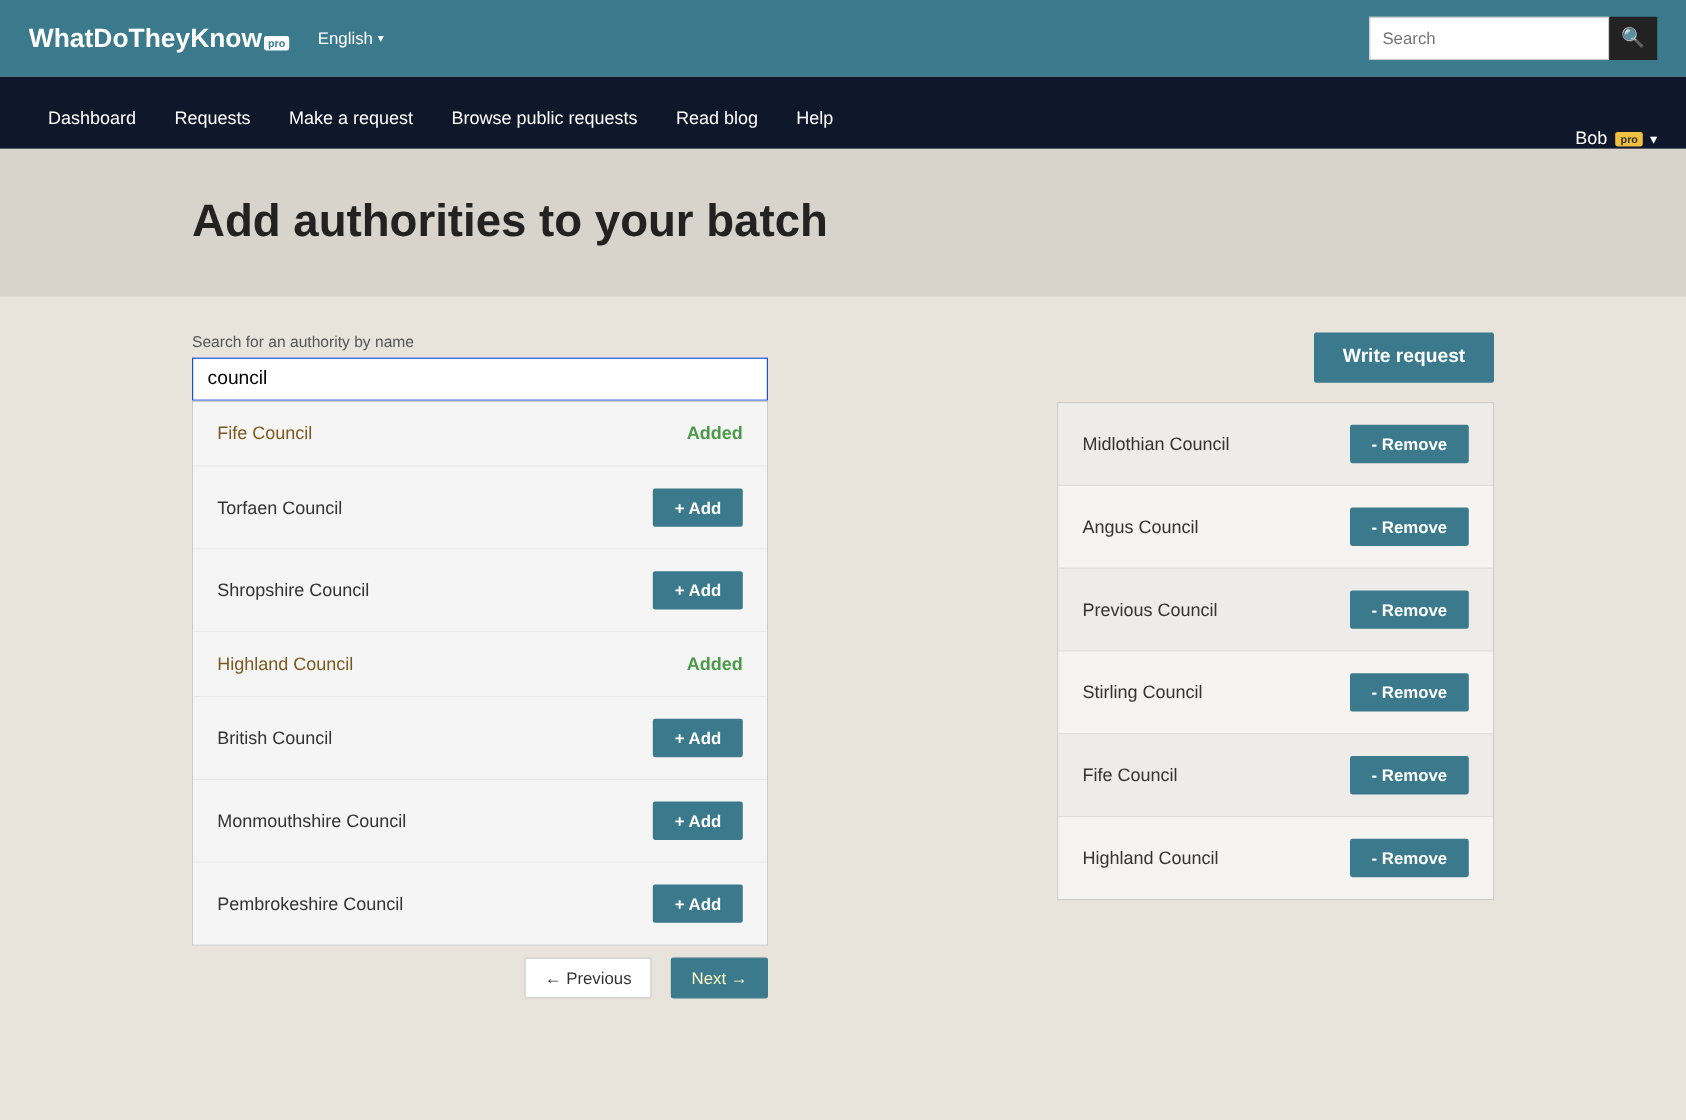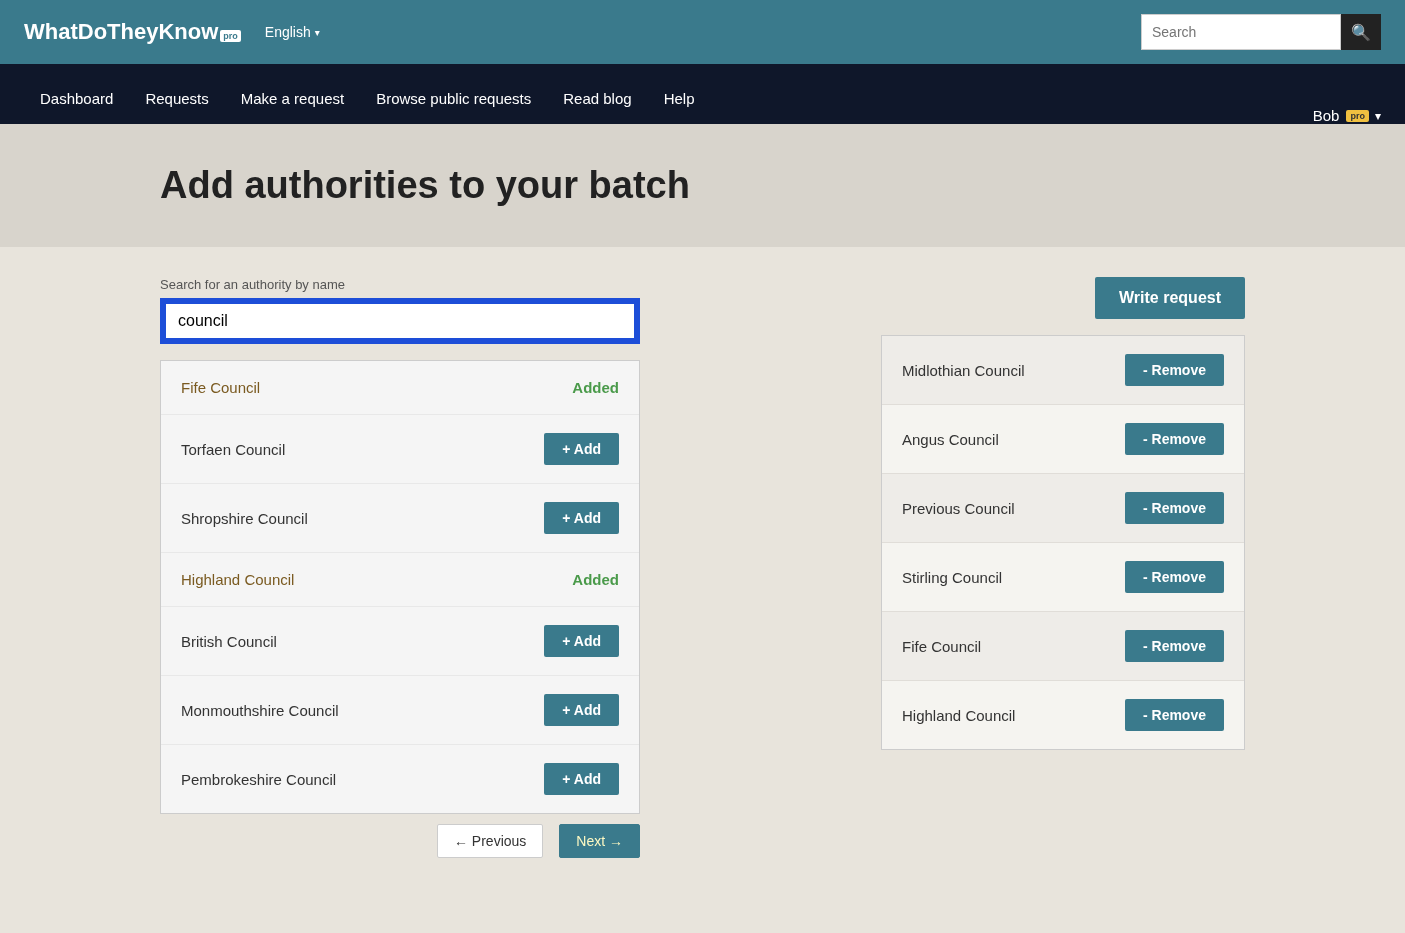--- a/index.html
+++ b/index.html
@@ -137,24 +137,23 @@
     .search-label {
       font-size: 13px;
       color: #555;
       margin-bottom: 6px;
     }
     .authority-search-input {
       width: 100%;
       max-width: 480px;
       padding: 8px 12px;
       font-size: 16px;
-      border: 6px solid #1d4ed8;
+      border: 1px solid #1d4ed8;
       outline: none;
       background: #fff;
-      margin-bottom: 16px;
     }
 
     .results-list {
       border: 1px solid #ccc;
       background: #fff;
       max-width: 480px;
       overflow-y: auto;
       max-height: 480px;
       position: relative;
     }

